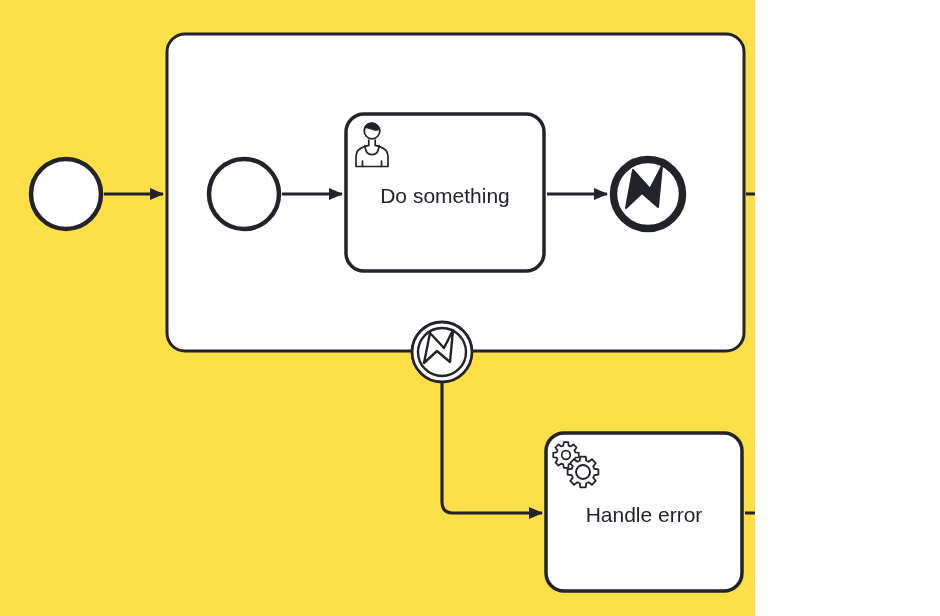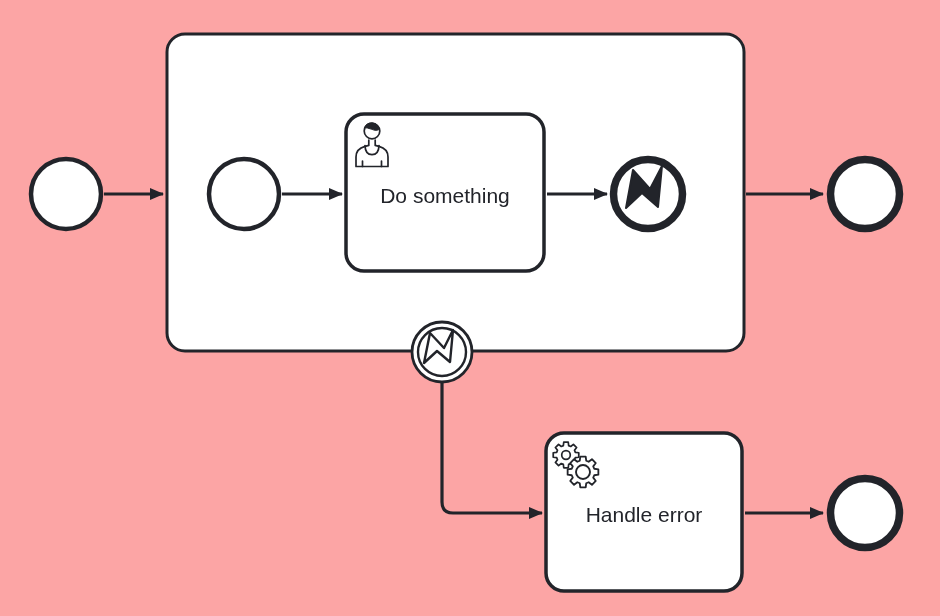--- a/index.html
+++ b/index.html
@@ -1,16 +1,16 @@
 <!DOCTYPE html>
 <html><head>
 <meta charset="utf-8">
 <style>
   html,body{margin:0;padding:0;background:#ffffff;}
-  .canvas{position:relative;width:940px;height:616px;background:#fca5a5;overflow:hidden;}
+  .canvas{position:relative;width:755px;height:616px;background:#fde047;overflow:hidden;}
   svg{display:block;}
   svg text{font-family:"Liberation Sans","DejaVu Sans",sans-serif;font-size:21px;fill:#22242a;}
   .shape{fill:#ffffff;stroke:#22242a;}
   .edge{fill:none;stroke:#22242a;stroke-width:3.2;stroke-linejoin:round;}
   .icon-line{fill:none;stroke:#22242a;stroke-linecap:round;stroke-linejoin:round;}
   .icon-fill{fill:#22242a;stroke:#22242a;stroke-linejoin:round;}
   .icon-white{fill:#ffffff;stroke:#22242a;stroke-linejoin:round;}
 </style>
 </head>
 <body>

